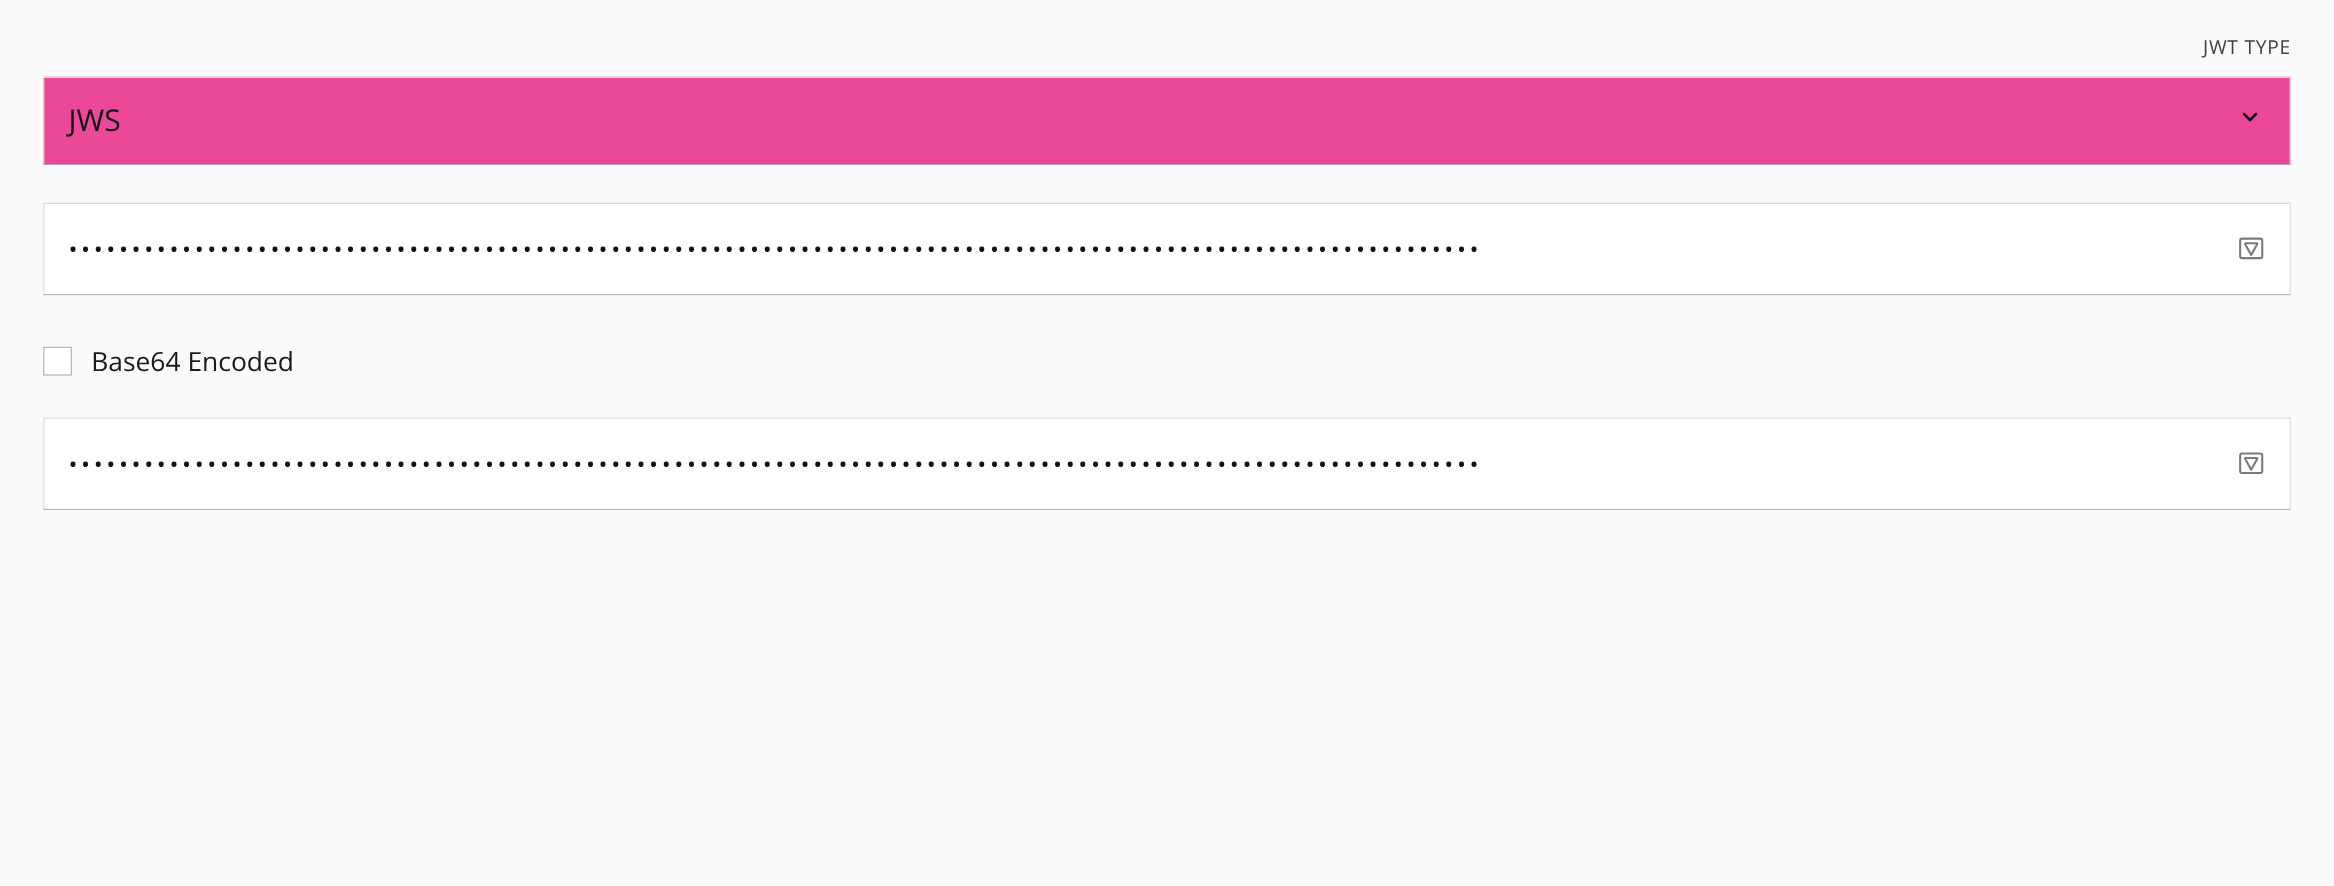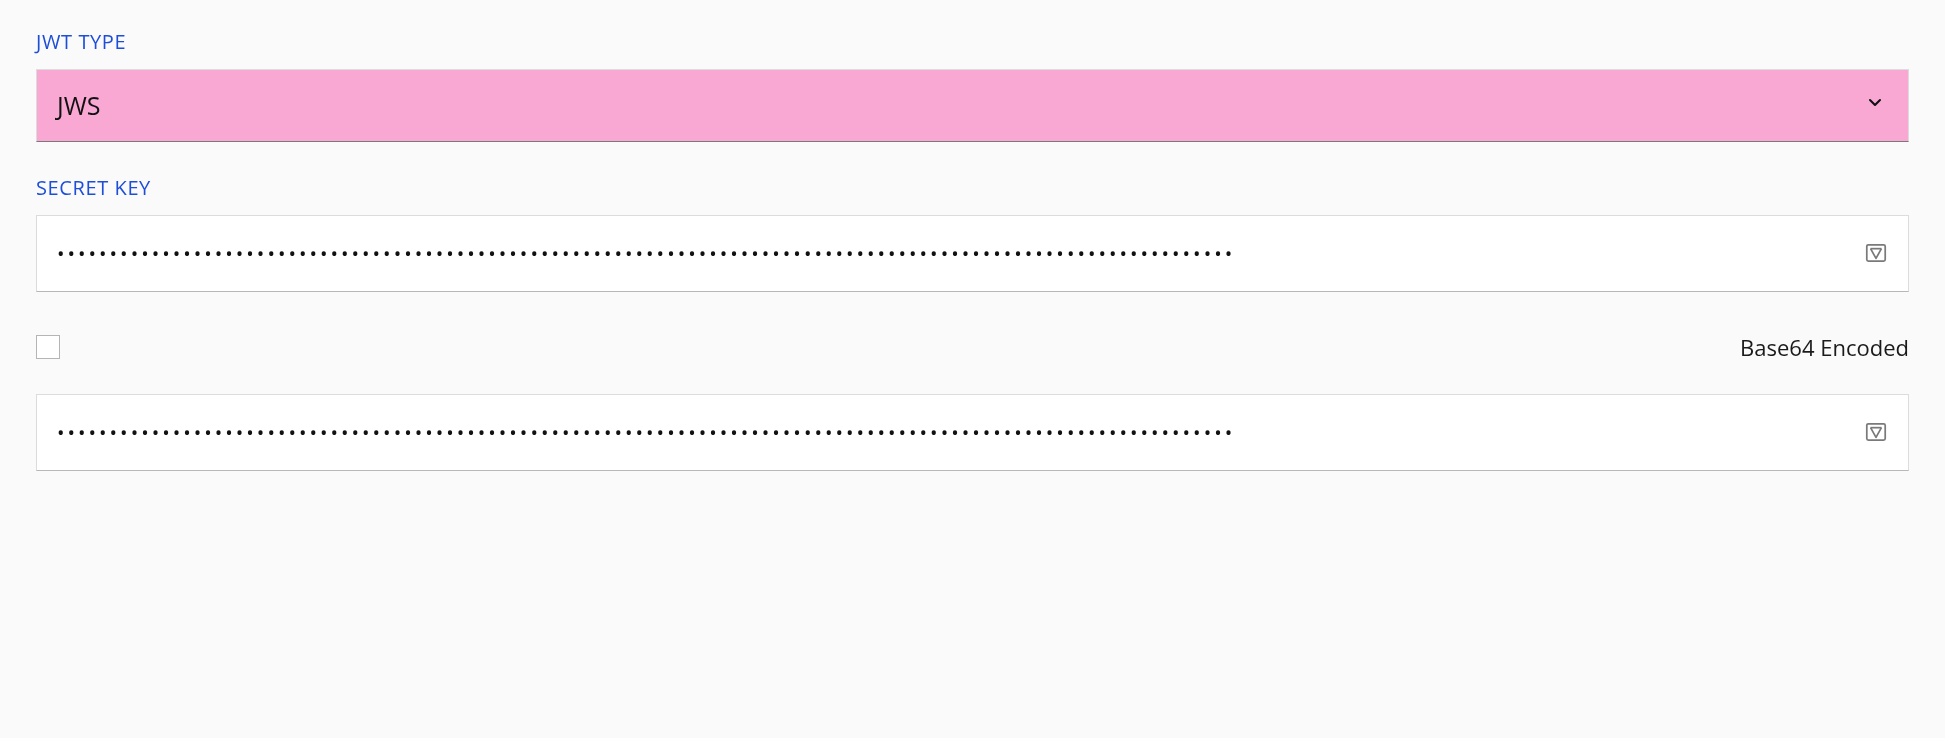--- a/index.html
+++ b/index.html
@@ -11,34 +11,35 @@
       font-family: "Open Sans", -apple-system, BlinkMacSystemFont, "Segoe UI", Roboto, sans-serif;
       background: #fafafb;
       padding: 28px 36px;
       color: #111;
       width: 1945px;
     }
     .field {
       margin-bottom: 32px;
     }
     .field-label {
-      font-size: 20px;
+      font-size: 16px;
       letter-spacing: 0.6px;
-      color: #1d4ed8;
+      color: #404040;
       margin-bottom: 14px;
       display: block;
       font-weight: 400;
+      text-align: right;
     }
     .select-wrap {
       position: relative;
       width: 100%;
     }
     .select {
       width: 100%;
-      background: #f9a8d4;
+      background: #ec4899;
       border: 1px solid #dcdcdc;
       border-bottom: 1px solid #7a7a7a;
       font-size: 25px;
       padding: 19px 56px 19px 20px;
       appearance: none;
       -webkit-appearance: none;
       outline: none;
       cursor: pointer;
       color: #111;
       line-height: 1.3;
@@ -80,21 +81,20 @@
     }
     .reveal-icon svg {
       width: 26px;
       height: 26px;
     }
     .checkbox-row {
       display: flex;
       align-items: center;
       gap: 16px;
       margin: 40px 0 32px 0;
-      justify-content: space-between;
     }
     .checkbox {
       width: 24px;
       height: 24px;
       border: 1px solid #b5b5b5;
       background: #fff;
       appearance: none;
       -webkit-appearance: none;
       cursor: pointer;
       position: relative;
@@ -123,21 +123,20 @@
     <div class="select">JWS</div>
     <span class="chevron">
       <svg width="20" height="20" viewBox="0 0 24 24" fill="none" stroke="currentColor" stroke-width="2.5" stroke-linecap="round" stroke-linejoin="round">
           <polyline points="6 9 12 15 18 9"></polyline>
         </svg>
     </span>
   </div>
 </div>
 
 <div class="field">
-  <label class="field-label">SECRET KEY</label>
   <div class="input-wrap">
     <input type="password" class="text-pass" value="••••••••••••••••••••••••••••••••••••••••••••••••••••••••••••••••••••••••••••••••••••••••••••••••••••••••••••••••" style="">
     <span class="reveal-icon">
       <svg viewBox="0 0 24 24" fill="none" stroke="currentColor" stroke-width="1.6">
         <rect x="3.5" y="4.5" width="17" height="15" rx="1.5"></rect>
         <path d="M7 8 L12 17 L17 8" stroke-linejoin="round"></path>
         <line x1="7" y1="8" x2="17" y2="8"></line>
       </svg>
     </span>
   </div>

